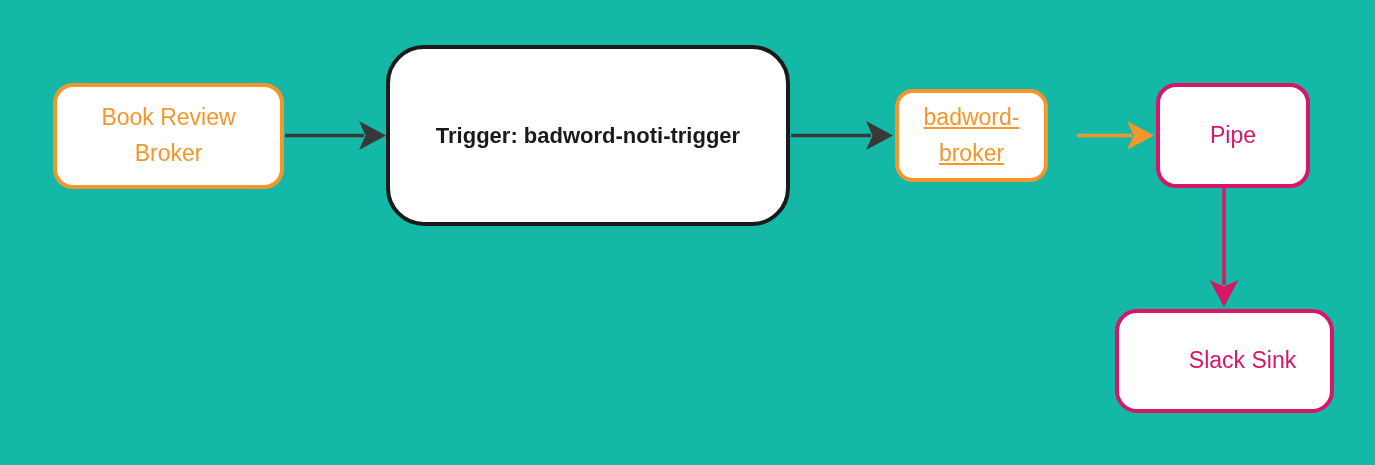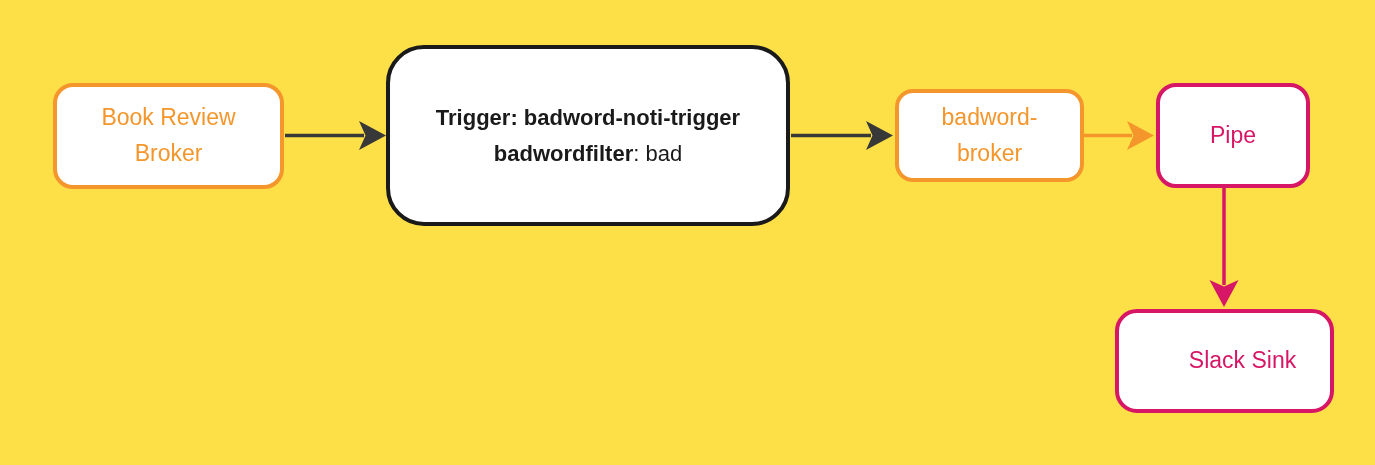--- a/index.html
+++ b/index.html
@@ -4,21 +4,21 @@
 <style>
   html, body {
     margin: 0;
     padding: 0;
     background: #ffffff;
   }
   .canvas {
     position: relative;
     width: 1375px;
     height: 465px;
-    background: #fde047;
+    background: #14b8a6;
     overflow: hidden;
     font-family: "Liberation Sans", "DejaVu Sans", sans-serif;
   }
   .edges {
     position: absolute;
     left: 0;
     top: 0;
     width: 1375px;
     height: 465px;
   }
@@ -54,21 +54,21 @@
     color: var(--color-black, #1A1A1A);
   }
 
   .node-book      { left: 53px;   top: 83px;  width: 231px; height: 106px; border-radius: 20px; }
   .node-book .lbl { width: 180px; }
 
   .node-trigger   { left: 386px;  top: 45px;  width: 404px; height: 181px; border-radius: 38px;
                     font-size: 22px; line-height: 36px; flex-direction: column; }
   .node-trigger .b { font-weight: bold; }
 
-  .node-badword   { left: 895px;  top: 89px;  width: 189px; height: 93px;  border-radius: 18px; }
+  .node-badword   { left: 895px;  top: 89px;  width: 153px; height: 93px;  border-radius: 18px; text-decoration: underline; }
   .node-badword .lbl { width: 130px; }
 
   .node-pipe      { left: 1156px; top: 83px;  width: 154px; height: 105px; border-radius: 20px; }
 
   .node-slack     { left: 1115px; top: 309px; width: 219px; height: 104px; border-radius: 22px; padding-left: 36px; }
 </style>
 </head>
 <body>
 
 <div class="canvas">
@@ -93,23 +93,20 @@
   </svg>
 
   <div class="node node-orange node-book">
     <span class="lbl">Book Review Broker</span>
   </div>
 
   <div class="node node-black node-trigger">
     <div class="trigger-line">
       <span class="b">Trigger: badword-noti-trigger</span>
     </div>
-    <div class="trigger-line">
-      <span class="b">badwordfilter</span><span>: bad</span>
-    </div>
   </div>
 
   <div class="node node-orange node-badword">
     <span class="lbl">badword-broker</span>
   </div>
 
   <div class="node node-pink node-pipe">
     <span class="lbl">Pipe</span>
   </div>
 

